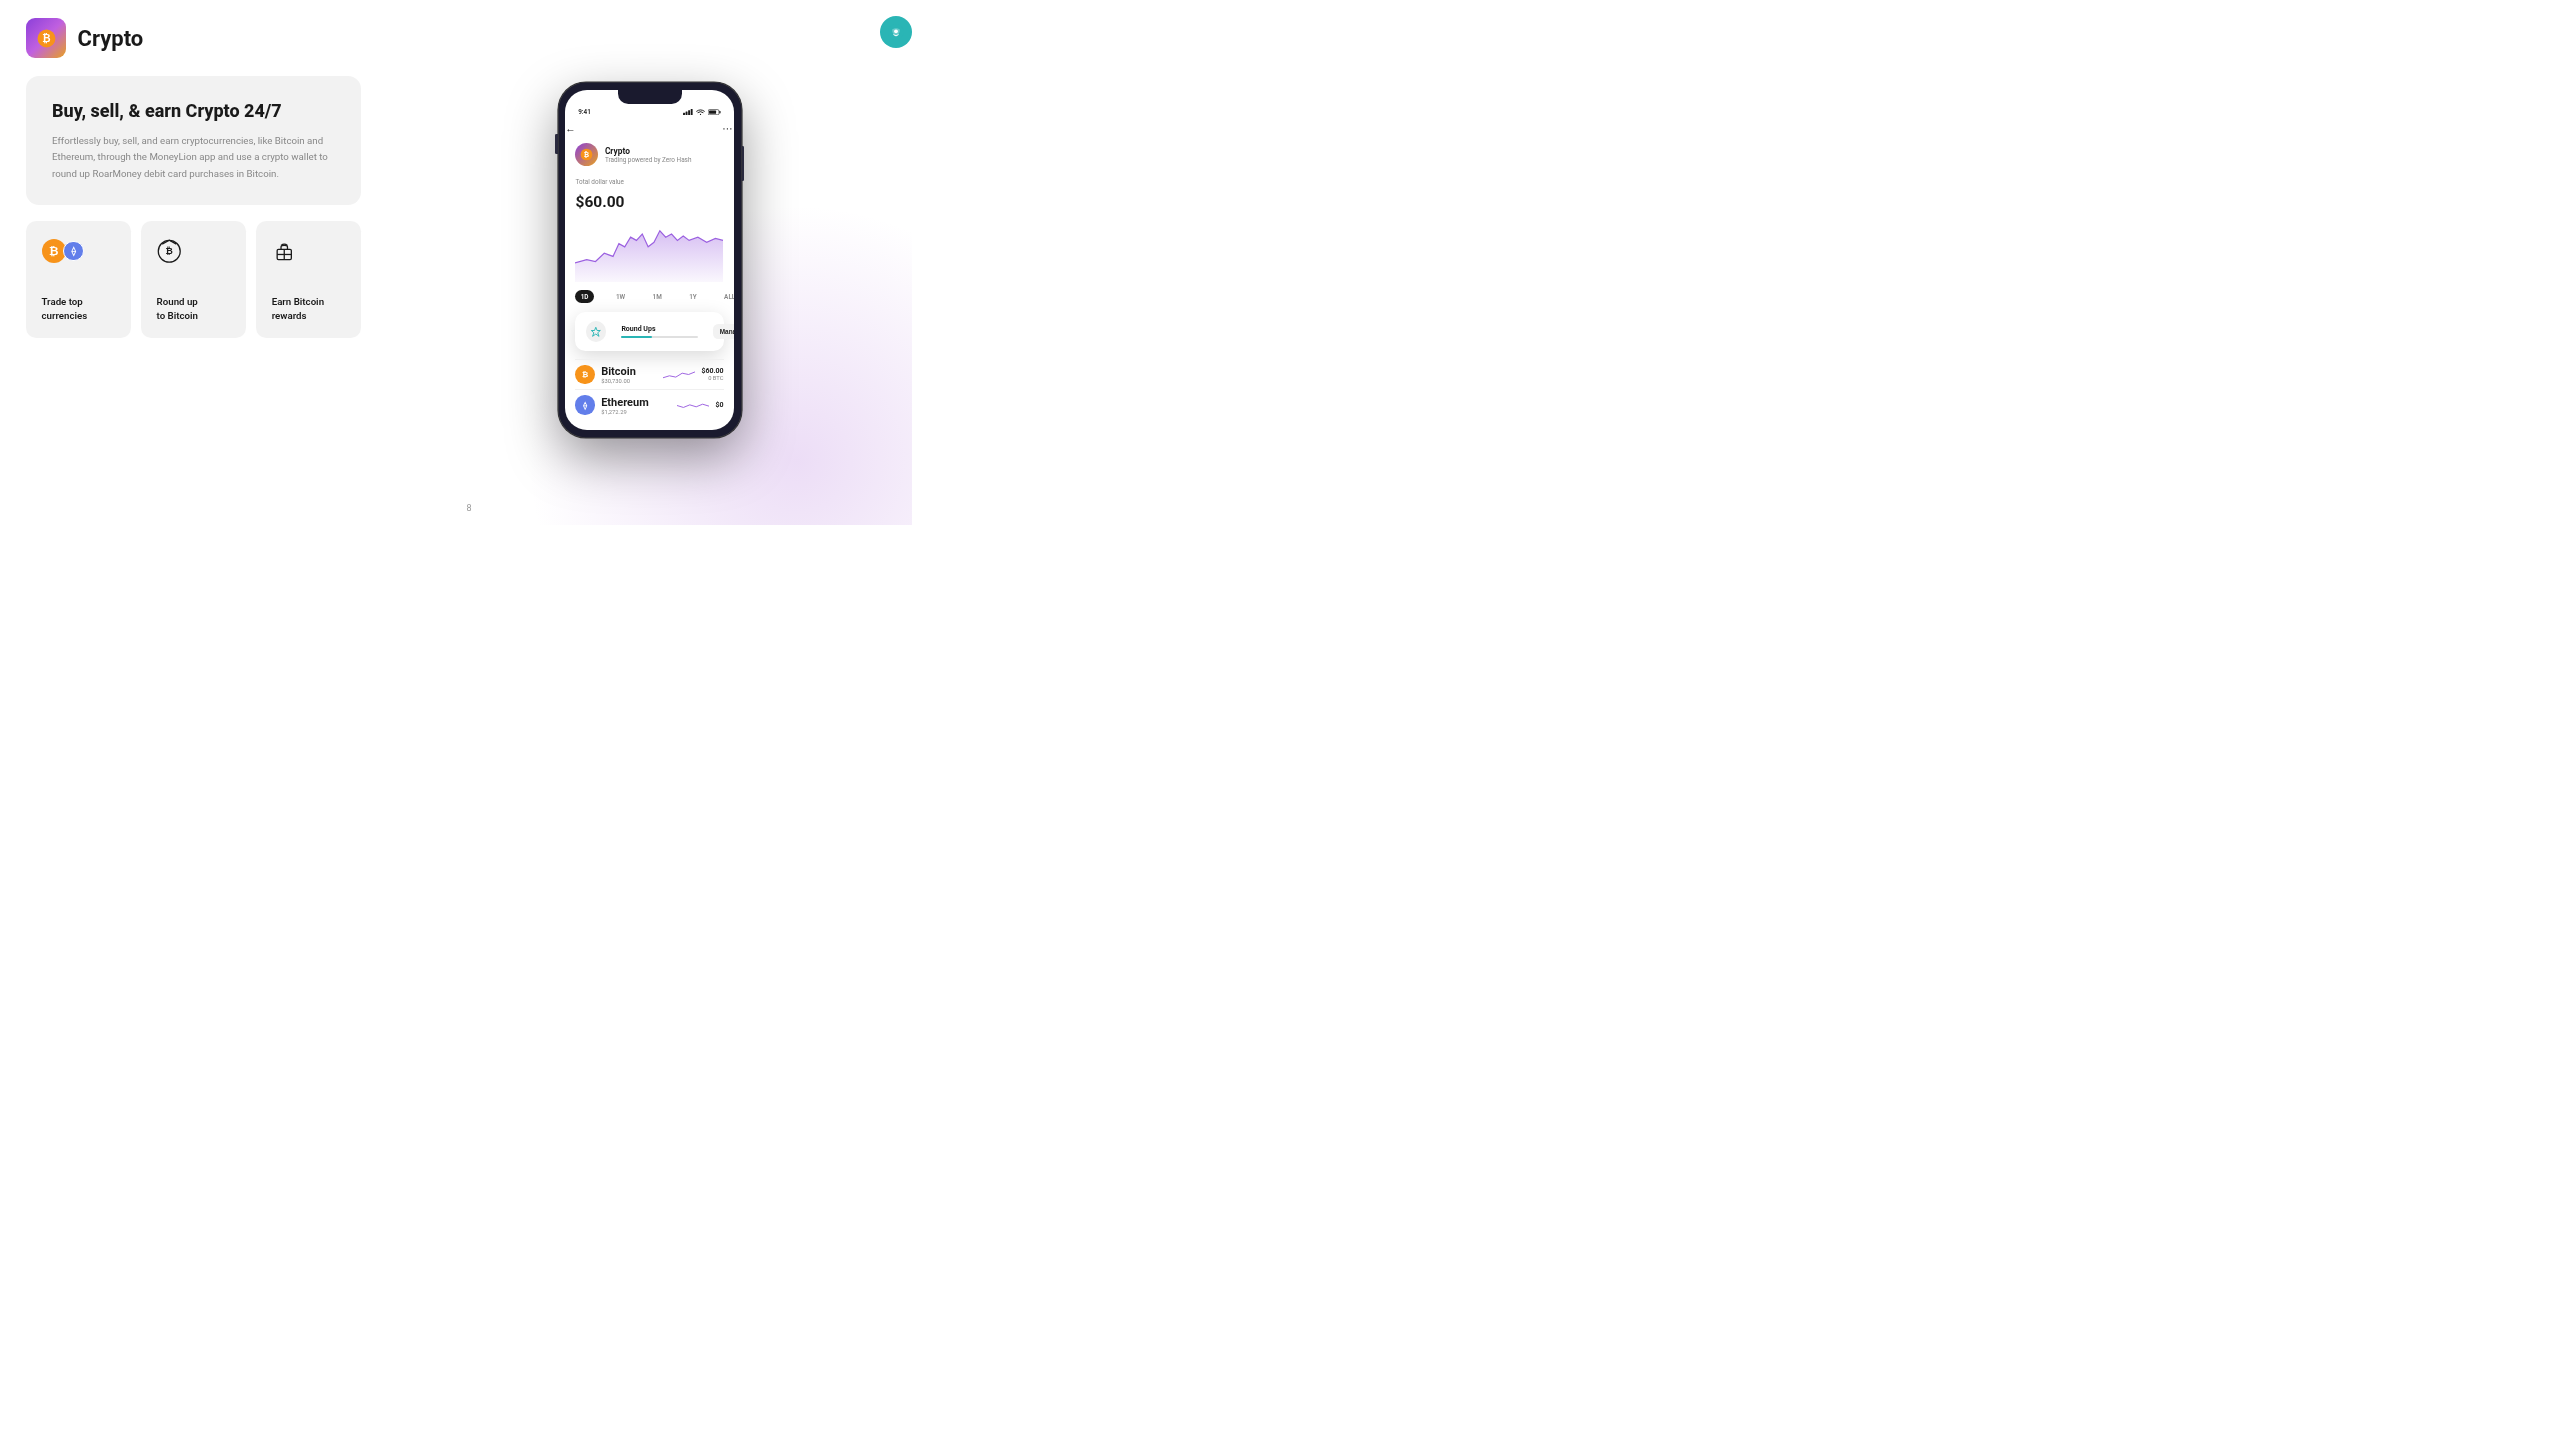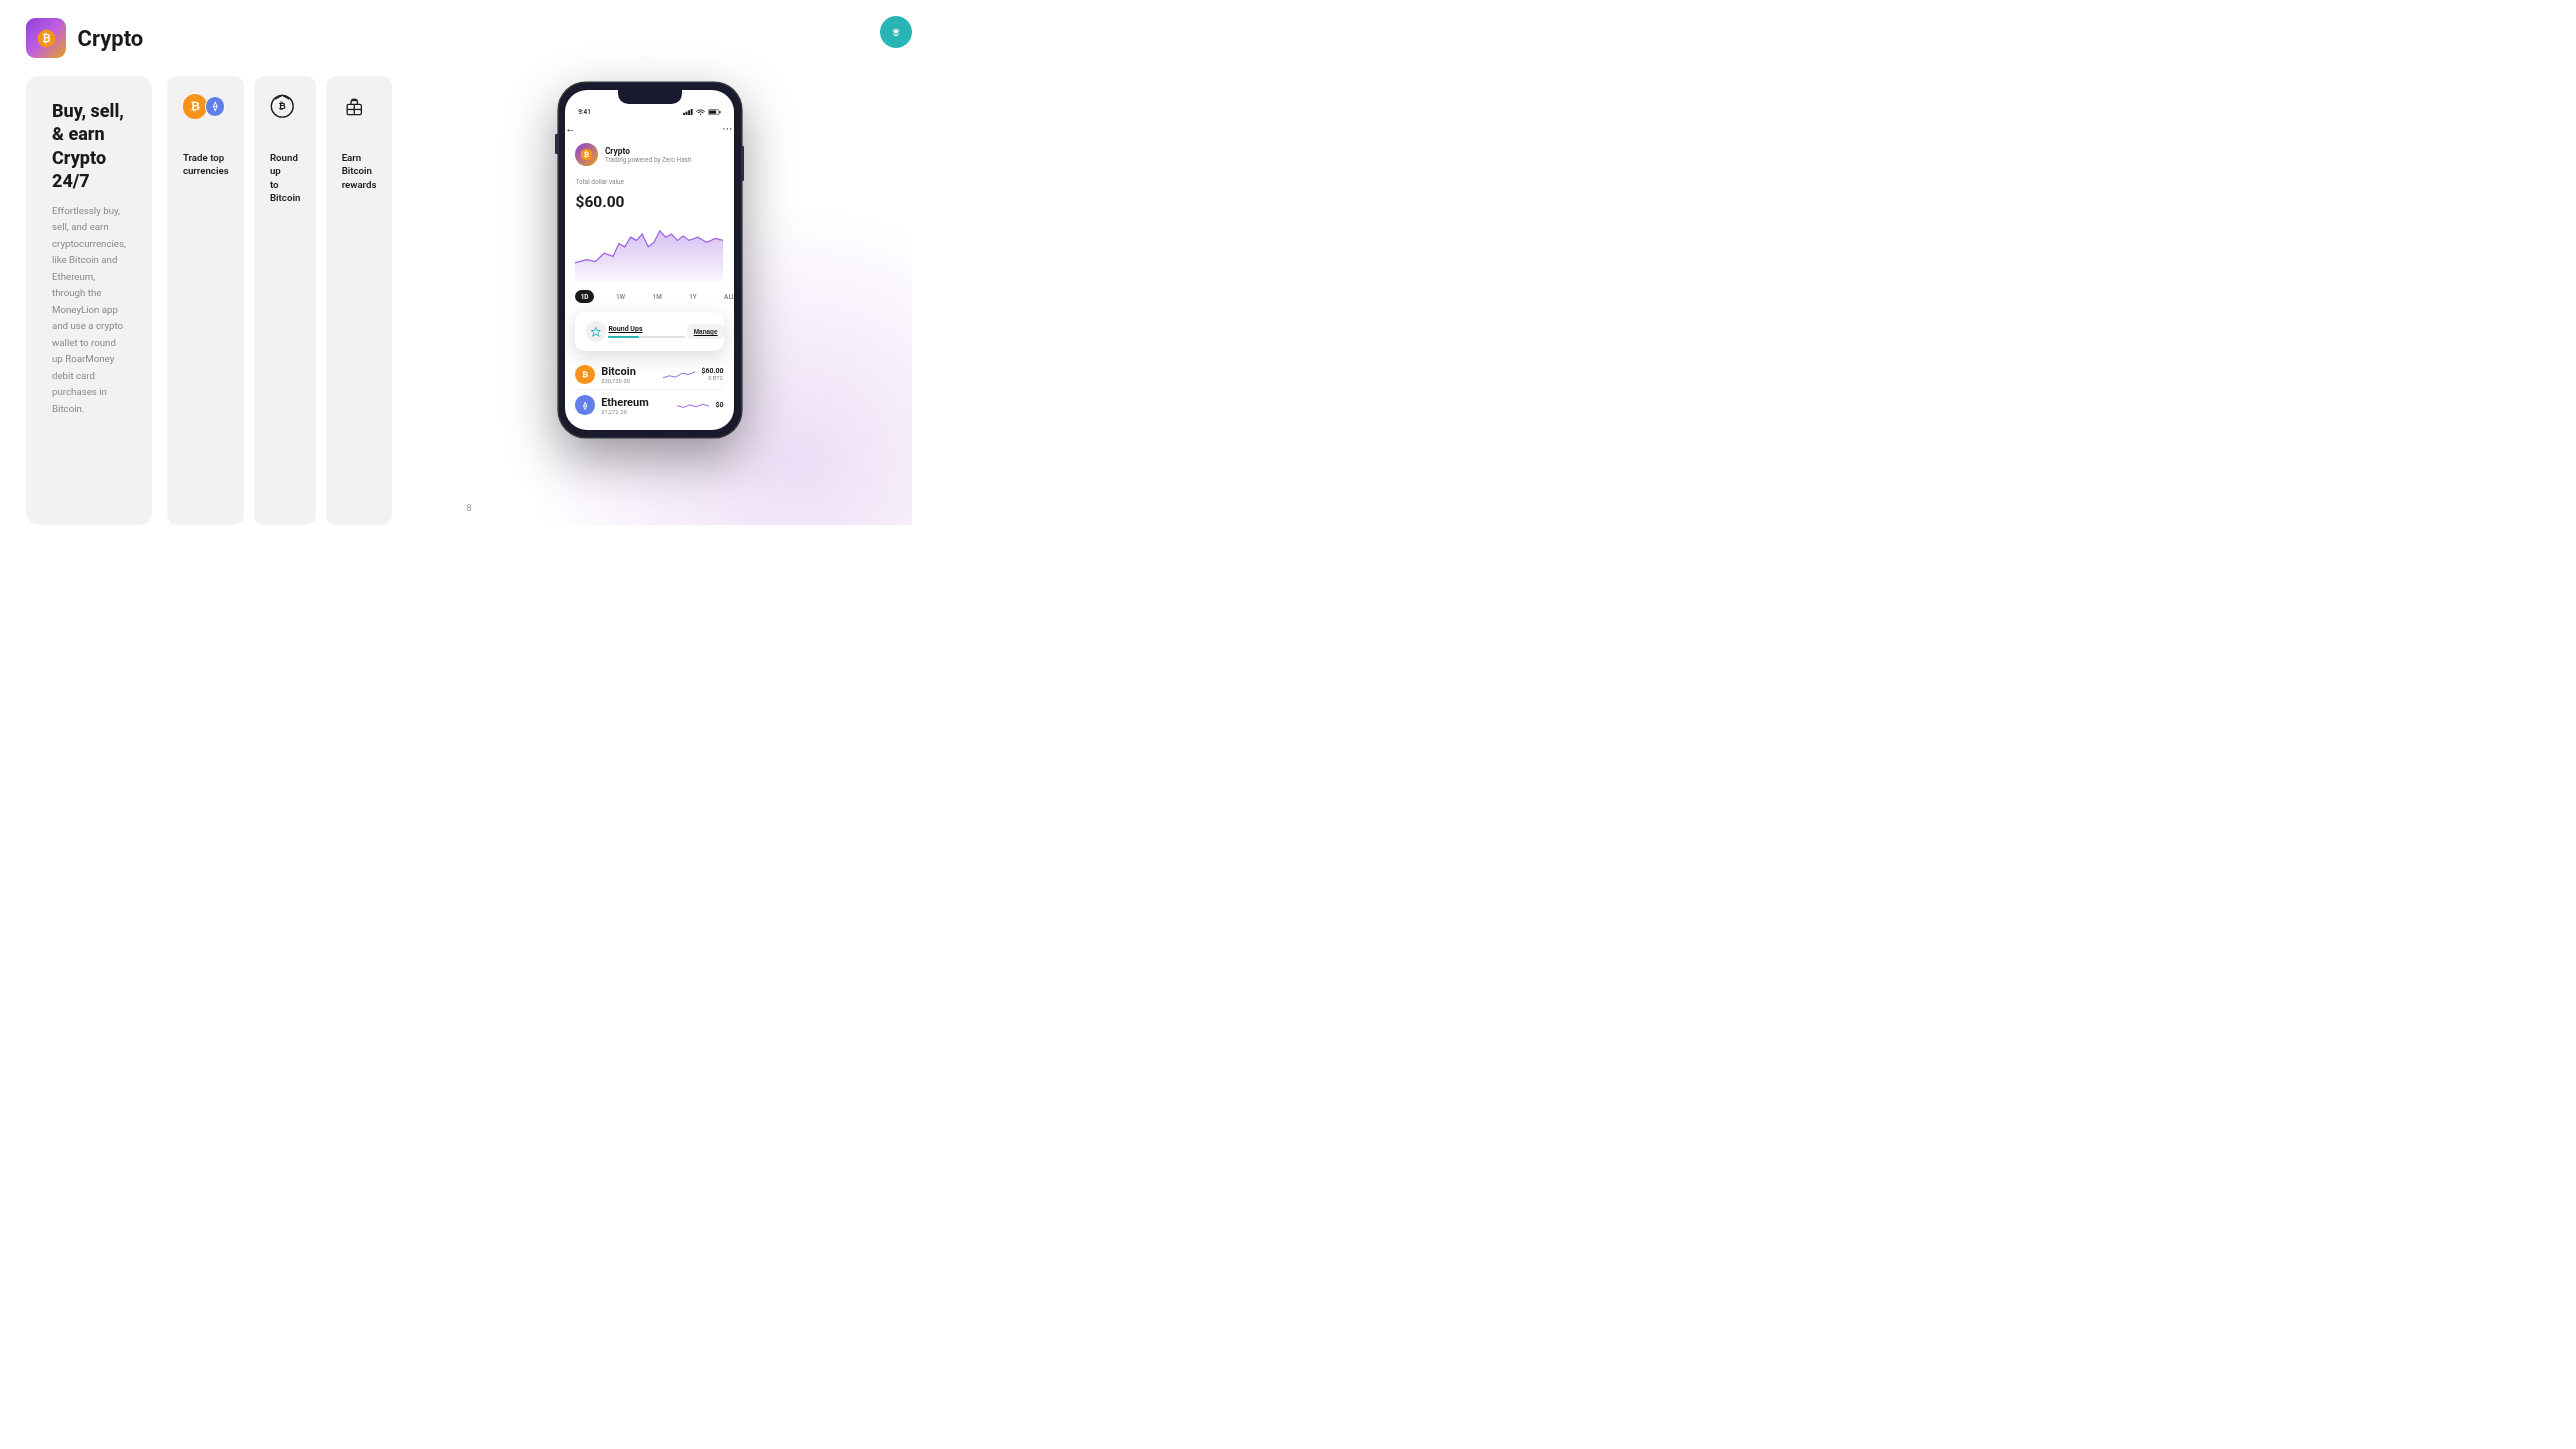--- a/index.html
+++ b/index.html
@@ -59,21 +59,21 @@
       padding: 0 26px;
       gap: 26px;
       height: calc(100% - 77px);
     }
 
     
     .left-panel {
       width: 335px;
       flex-shrink: 0;
       display: flex;
-      flex-direction: row;
+      flex-direction: column;
       gap: 15.5px;
     }
 
     .hero-card {
       background: #f2f2f2;
       border-radius: 13px;
       padding: 23px 26px;
     }
     .hero-title {
       font-size: 18px;
@@ -294,22 +294,21 @@
 
     
     .round-ups-popup {
       background: #fff;
       border-radius: 10.3px;
       padding: 9px 10.3px;
       box-shadow: 0 5.2px 19.3px rgba(0,0,0,0.15);
       margin-bottom: 7.7px;
       display: flex;
       align-items: center;
-      gap: 2px;
-      text-decoration: underline;
+      gap: 15px;
     }
     .round-ups-icon {
       width: 20.6px;
       height: 20.6px;
       border-radius: 50%;
       background: #f0f0f0;
       display: flex;
       align-items: center;
       justify-content: center;
       flex-shrink: 0;

